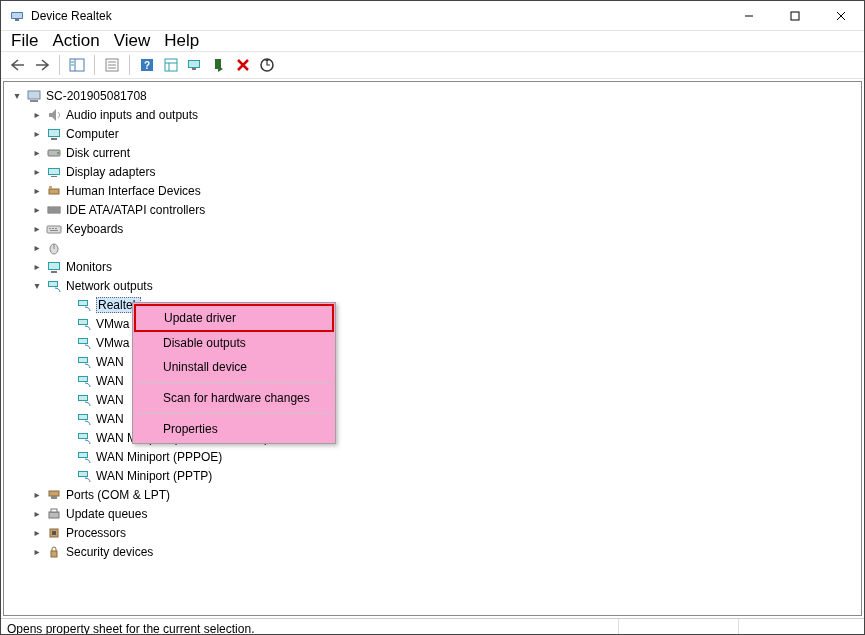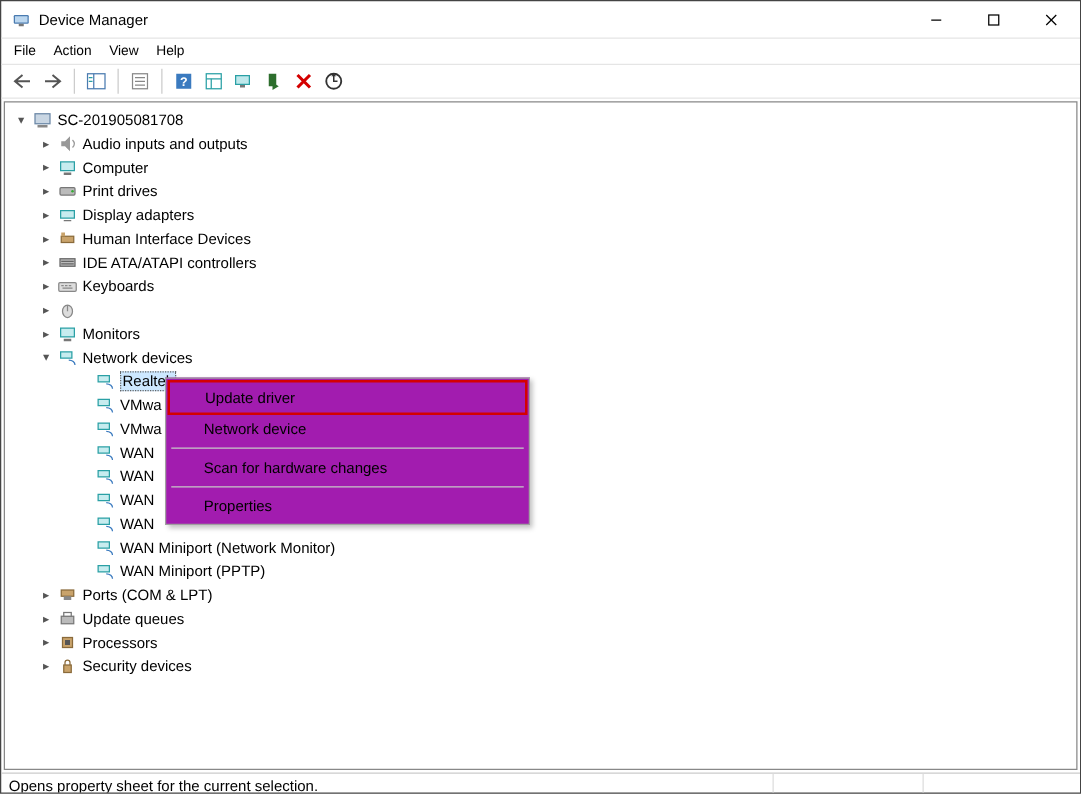--- a/index.html
+++ b/index.html
@@ -30,21 +30,21 @@
   .winbtn {
     width: 46px; height: 30px; display: flex; align-items: center; justify-content: center;
   }
   
   .menubar {
     display: flex;
     gap: 14px;
     padding: 2px 10px;
     height: 20px;
     align-items: center;
-    font-size: 11px;
+    font-size: 17px;
   }
   .menubar span { cursor: default; }
   
   .toolbar {
     display: flex;
     align-items: center;
     gap: 2px;
     padding: 2px 6px;
     height: 28px;
     border-top: 1px solid #e5e5e5;
@@ -91,22 +91,22 @@
     padding: 0 1px;
   }
   
   .i0 { padding-left: 2px; }
   .i1 { padding-left: 22px; }
   .i2 { padding-left: 52px; }
   
   .ctxmenu {
     position: absolute;
     left: 128px; top: 220px;
-    width: 292px;
-    background: #a21caf;
+    width: 204px;
+    background: #f9a8d4;
     border: 1px solid #a0a0a0;
     box-shadow: 2px 2px 4px rgba(0,0,0,0.25);
     padding: 2px;
   }
   .ctxitem {
     padding: 5px 8px 5px 28px;
     font-size: 12px;
     cursor: default;
   }
   .ctxsep { height: 1px; background: #c8c8c8; margin: 3px 2px; }
@@ -131,21 +131,21 @@
 <body>
 
 <div class="titlebar">
   <span class="app-icon">
     <svg width="16" height="16" viewBox="0 0 16 16">
         <rect x="2" y="4" width="12" height="7" rx="1" fill="#4a7bb0"></rect>
         <rect x="3" y="5" width="10" height="5" fill="#bcd7ef"></rect>
         <rect x="6" y="11" width="4" height="2" fill="#777"></rect>
       </svg>
   </span>
-  <span class="title">Device Manager</span>
+  <span class="title">Device Realtek</span>
   <div class="winbtns">
     <div class="winbtn">
         <svg width="10" height="10">
           <line x1="1" y1="5" x2="9" y2="5" stroke="#000" stroke-width="1"></line>
         </svg>
       </div>
     <div class="winbtn">
         <svg width="10" height="10">
           <rect x="1" y="1" width="8" height="8" fill="none" stroke="#000" stroke-width="1"></rect>
         </svg>
@@ -272,21 +272,21 @@
       <span class="label">Computer</span>
     </div>
     <div class="node i1">
       <span class="chev">▸</span>
       <span class="nicon">
           <svg width="16" height="16">
             <rect x="2" y="5" width="12" height="6" rx="1" fill="#bbb" stroke="#777"></rect>
             <circle cx="12" cy="8" r="1" fill="#3a3"></circle>
           </svg>
         </span>
-      <span class="label">Print drives</span>
+      <span class="label">Disk current</span>
     </div>
     <div class="node i1">
       <span class="chev">▸</span>
       <span class="nicon">
           <svg width="16" height="16">
             <rect x="2" y="4" width="12" height="7" fill="#2aa0a5"></rect>
             <rect x="3" y="5" width="10" height="5" fill="#c7ecef"></rect>
             <rect x="5" y="12" width="6" height="1" fill="#777"></rect>
           </svg>
         </span>
@@ -349,21 +349,21 @@
 
     <div class="node i1">
       <span class="chev">▾</span>
       <span class="nicon">
           <svg width="16" height="16">
             <rect x="2" y="3" width="10" height="6" fill="#2aa0a5"></rect>
             <rect x="3" y="4" width="8" height="4" fill="#c7ecef"></rect>
             <path d="M9 10c3 0 5 2 5 4" stroke="#3a7abf" fill="none"></path>
           </svg>
         </span>
-      <span class="label">Network devices</span>
+      <span class="label">Network outputs</span>
     </div>
     <div class="node i2 selected">
       <span class="chev empty">▸</span>
       <span class="nicon">
           <svg width="16" height="16">
             <rect x="2" y="3" width="10" height="6" fill="#2aa0a5"></rect>
             <rect x="3" y="4" width="8" height="4" fill="#c7ecef"></rect>
             <path d="M9 10c3 0 5 2 5 4" stroke="#3a7abf" fill="none"></path>
           </svg>
         </span>
@@ -438,20 +438,31 @@
     <div class="node i2">
       <span class="chev empty">▸</span>
       <span class="nicon">
           <svg width="16" height="16">
             <rect x="2" y="3" width="10" height="6" fill="#2aa0a5"></rect>
             <rect x="3" y="4" width="8" height="4" fill="#c7ecef"></rect>
             <path d="M9 10c3 0 5 2 5 4" stroke="#3a7abf" fill="none"></path>
           </svg>
         </span>
       <span class="label">WAN Miniport (Network Monitor)</span>
+    </div>
+    <div class="node i2">
+      <span class="chev empty">▸</span>
+      <span class="nicon">
+          <svg width="16" height="16">
+            <rect x="2" y="3" width="10" height="6" fill="#2aa0a5"></rect>
+            <rect x="3" y="4" width="8" height="4" fill="#c7ecef"></rect>
+            <path d="M9 10c3 0 5 2 5 4" stroke="#3a7abf" fill="none"></path>
+          </svg>
+        </span>
+      <span class="label">WAN Miniport (PPPOE)</span>
     </div>
     <div class="node i2">
       <span class="chev empty">▸</span>
       <span class="nicon">
           <svg width="16" height="16">
             <rect x="2" y="3" width="10" height="6" fill="#2aa0a5"></rect>
             <rect x="3" y="4" width="8" height="4" fill="#c7ecef"></rect>
             <path d="M9 10c3 0 5 2 5 4" stroke="#3a7abf" fill="none"></path>
           </svg>
         </span>
@@ -496,21 +507,22 @@
             <path d="M6 7v-2a2 2 0 0 1 4 0v2" fill="none" stroke="#8a6a3a"></path>
           </svg>
         </span>
       <span class="label">Security devices</span>
     </div>
 
   </div>
 
   <div class="ctxmenu">
     <div class="ctxitem ctxhi">Update driver</div>
-    <div class="ctxitem">Network device</div>
+    <div class="ctxitem">Disable outputs</div>
+    <div class="ctxitem">Uninstall device</div>
     <div class="ctxsep"></div>
     <div class="ctxitem">Scan for hardware changes</div>
     <div class="ctxsep"></div>
     <div class="ctxitem ctxbold">Properties</div>
   </div>
 </div>
 
 <div class="statusbar">
   <span class="msg">Opens property sheet for the current selection.</span>
   <span class="cell"></span>

